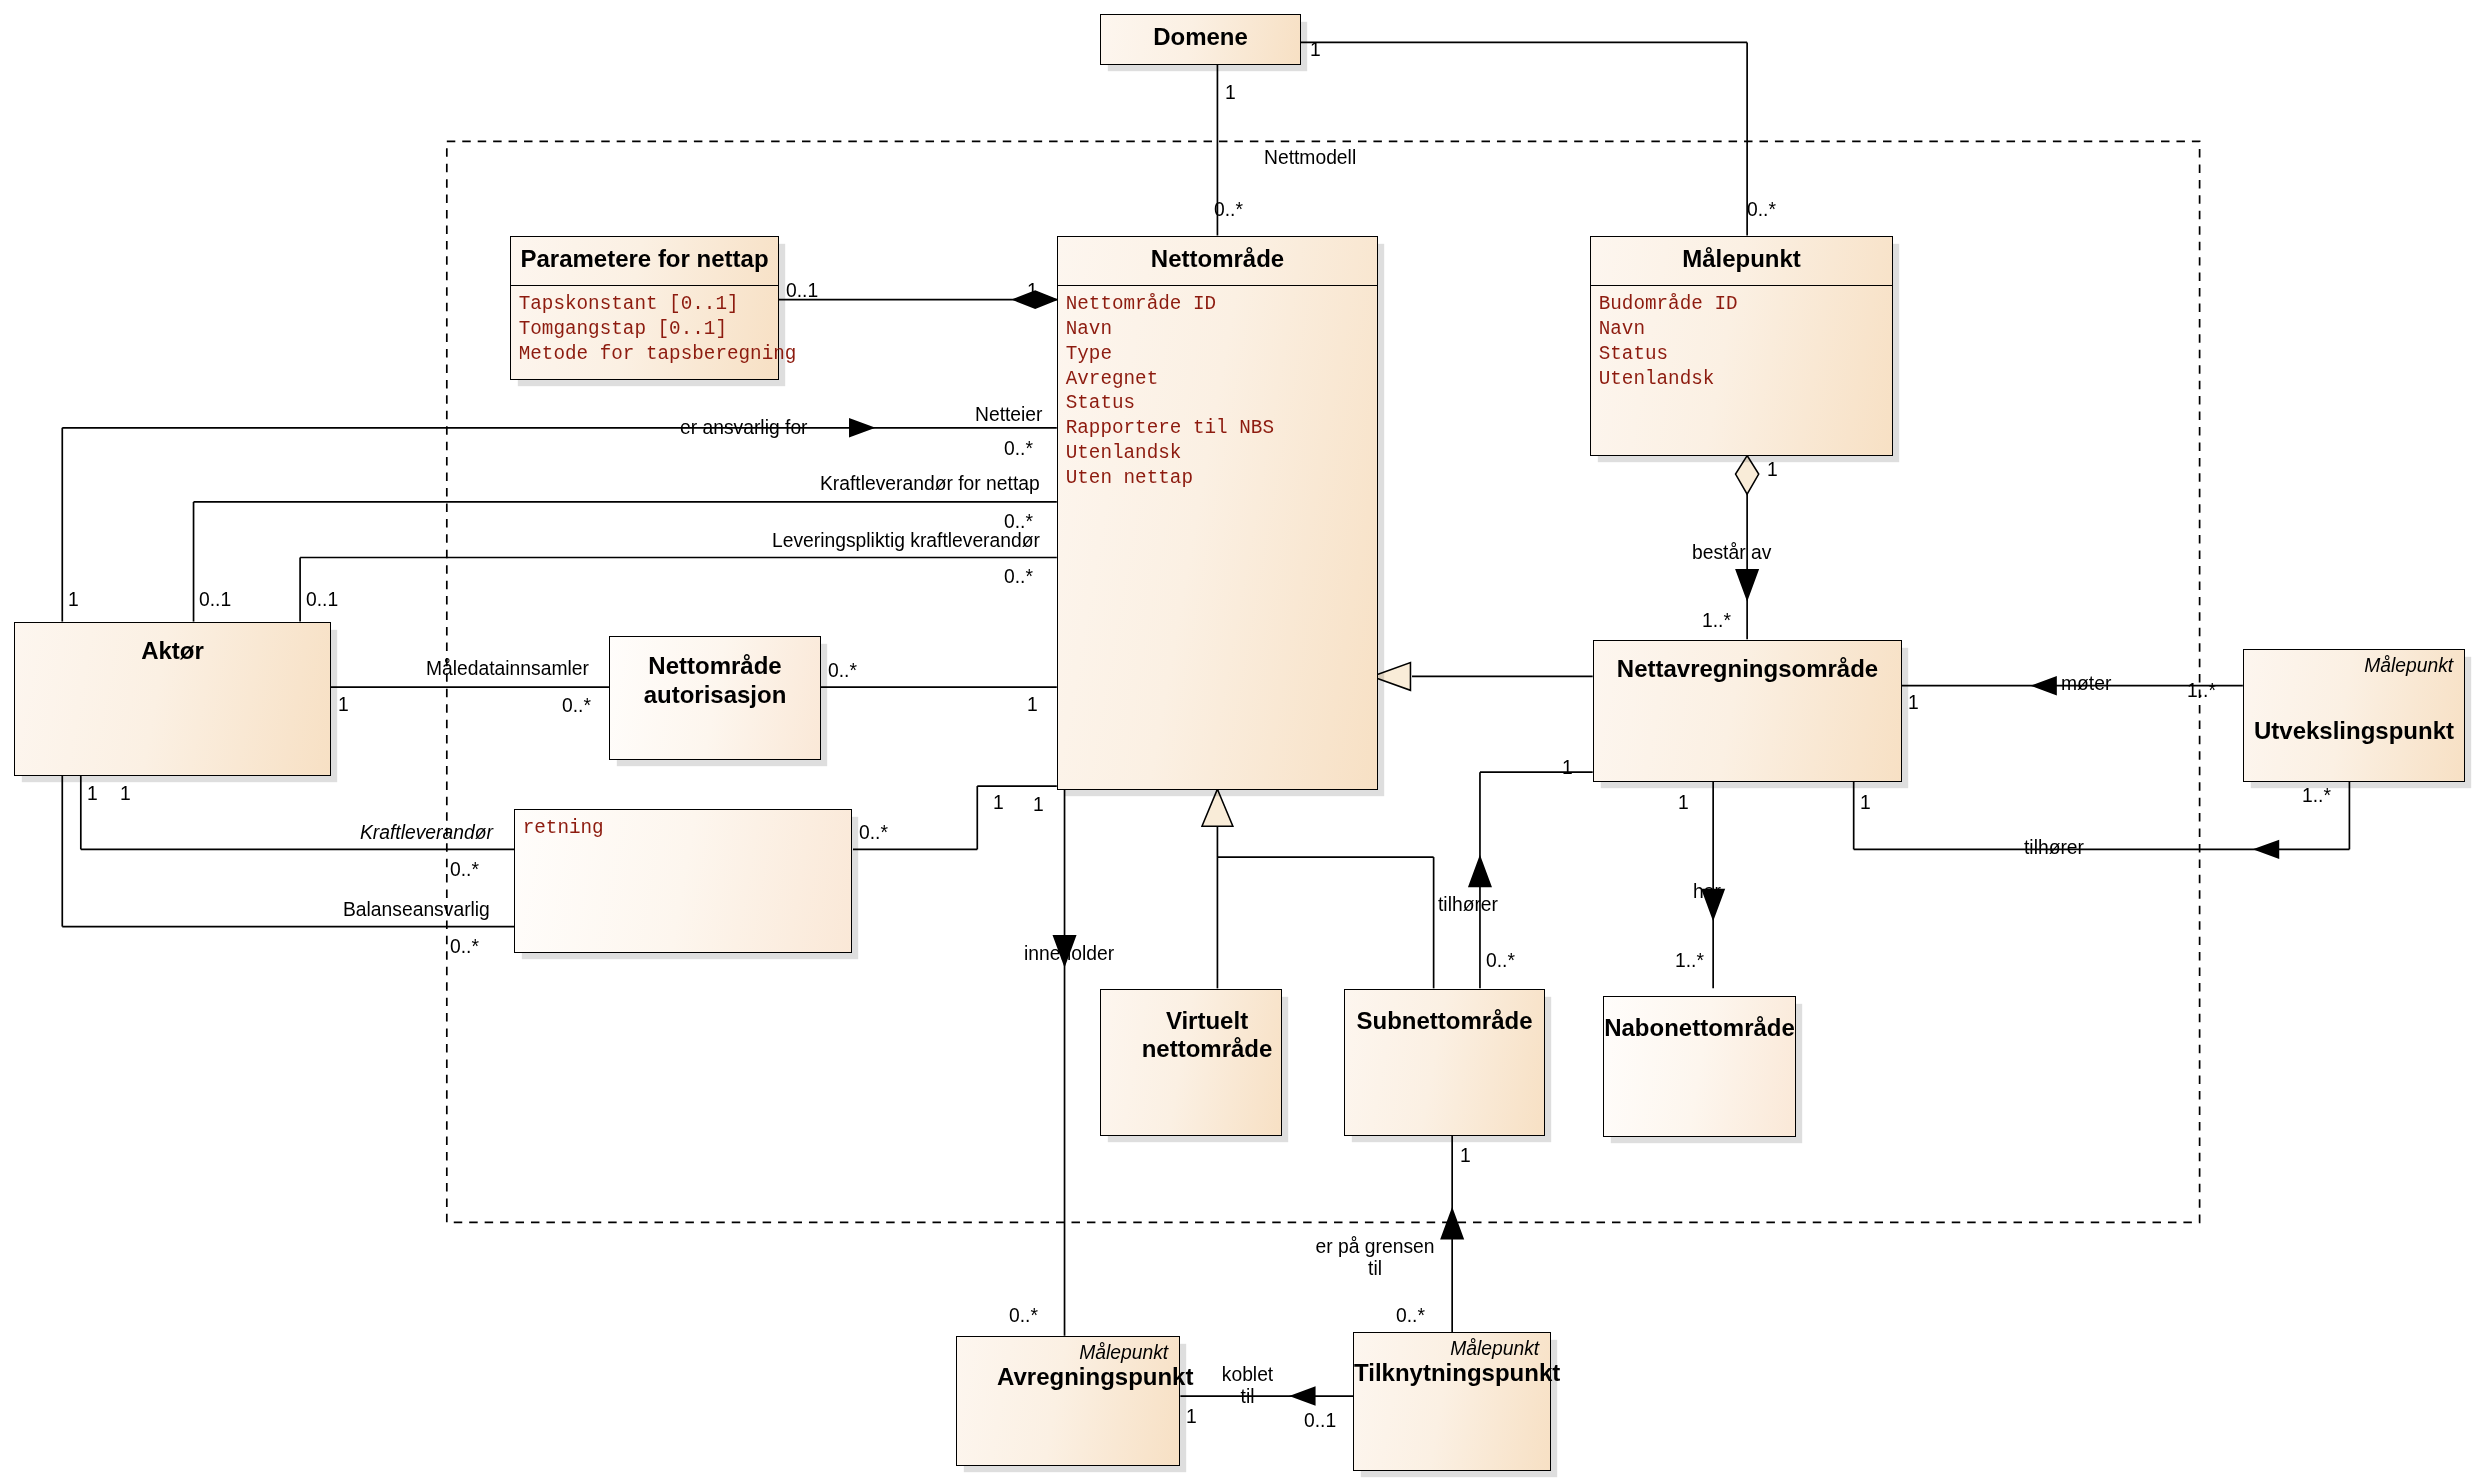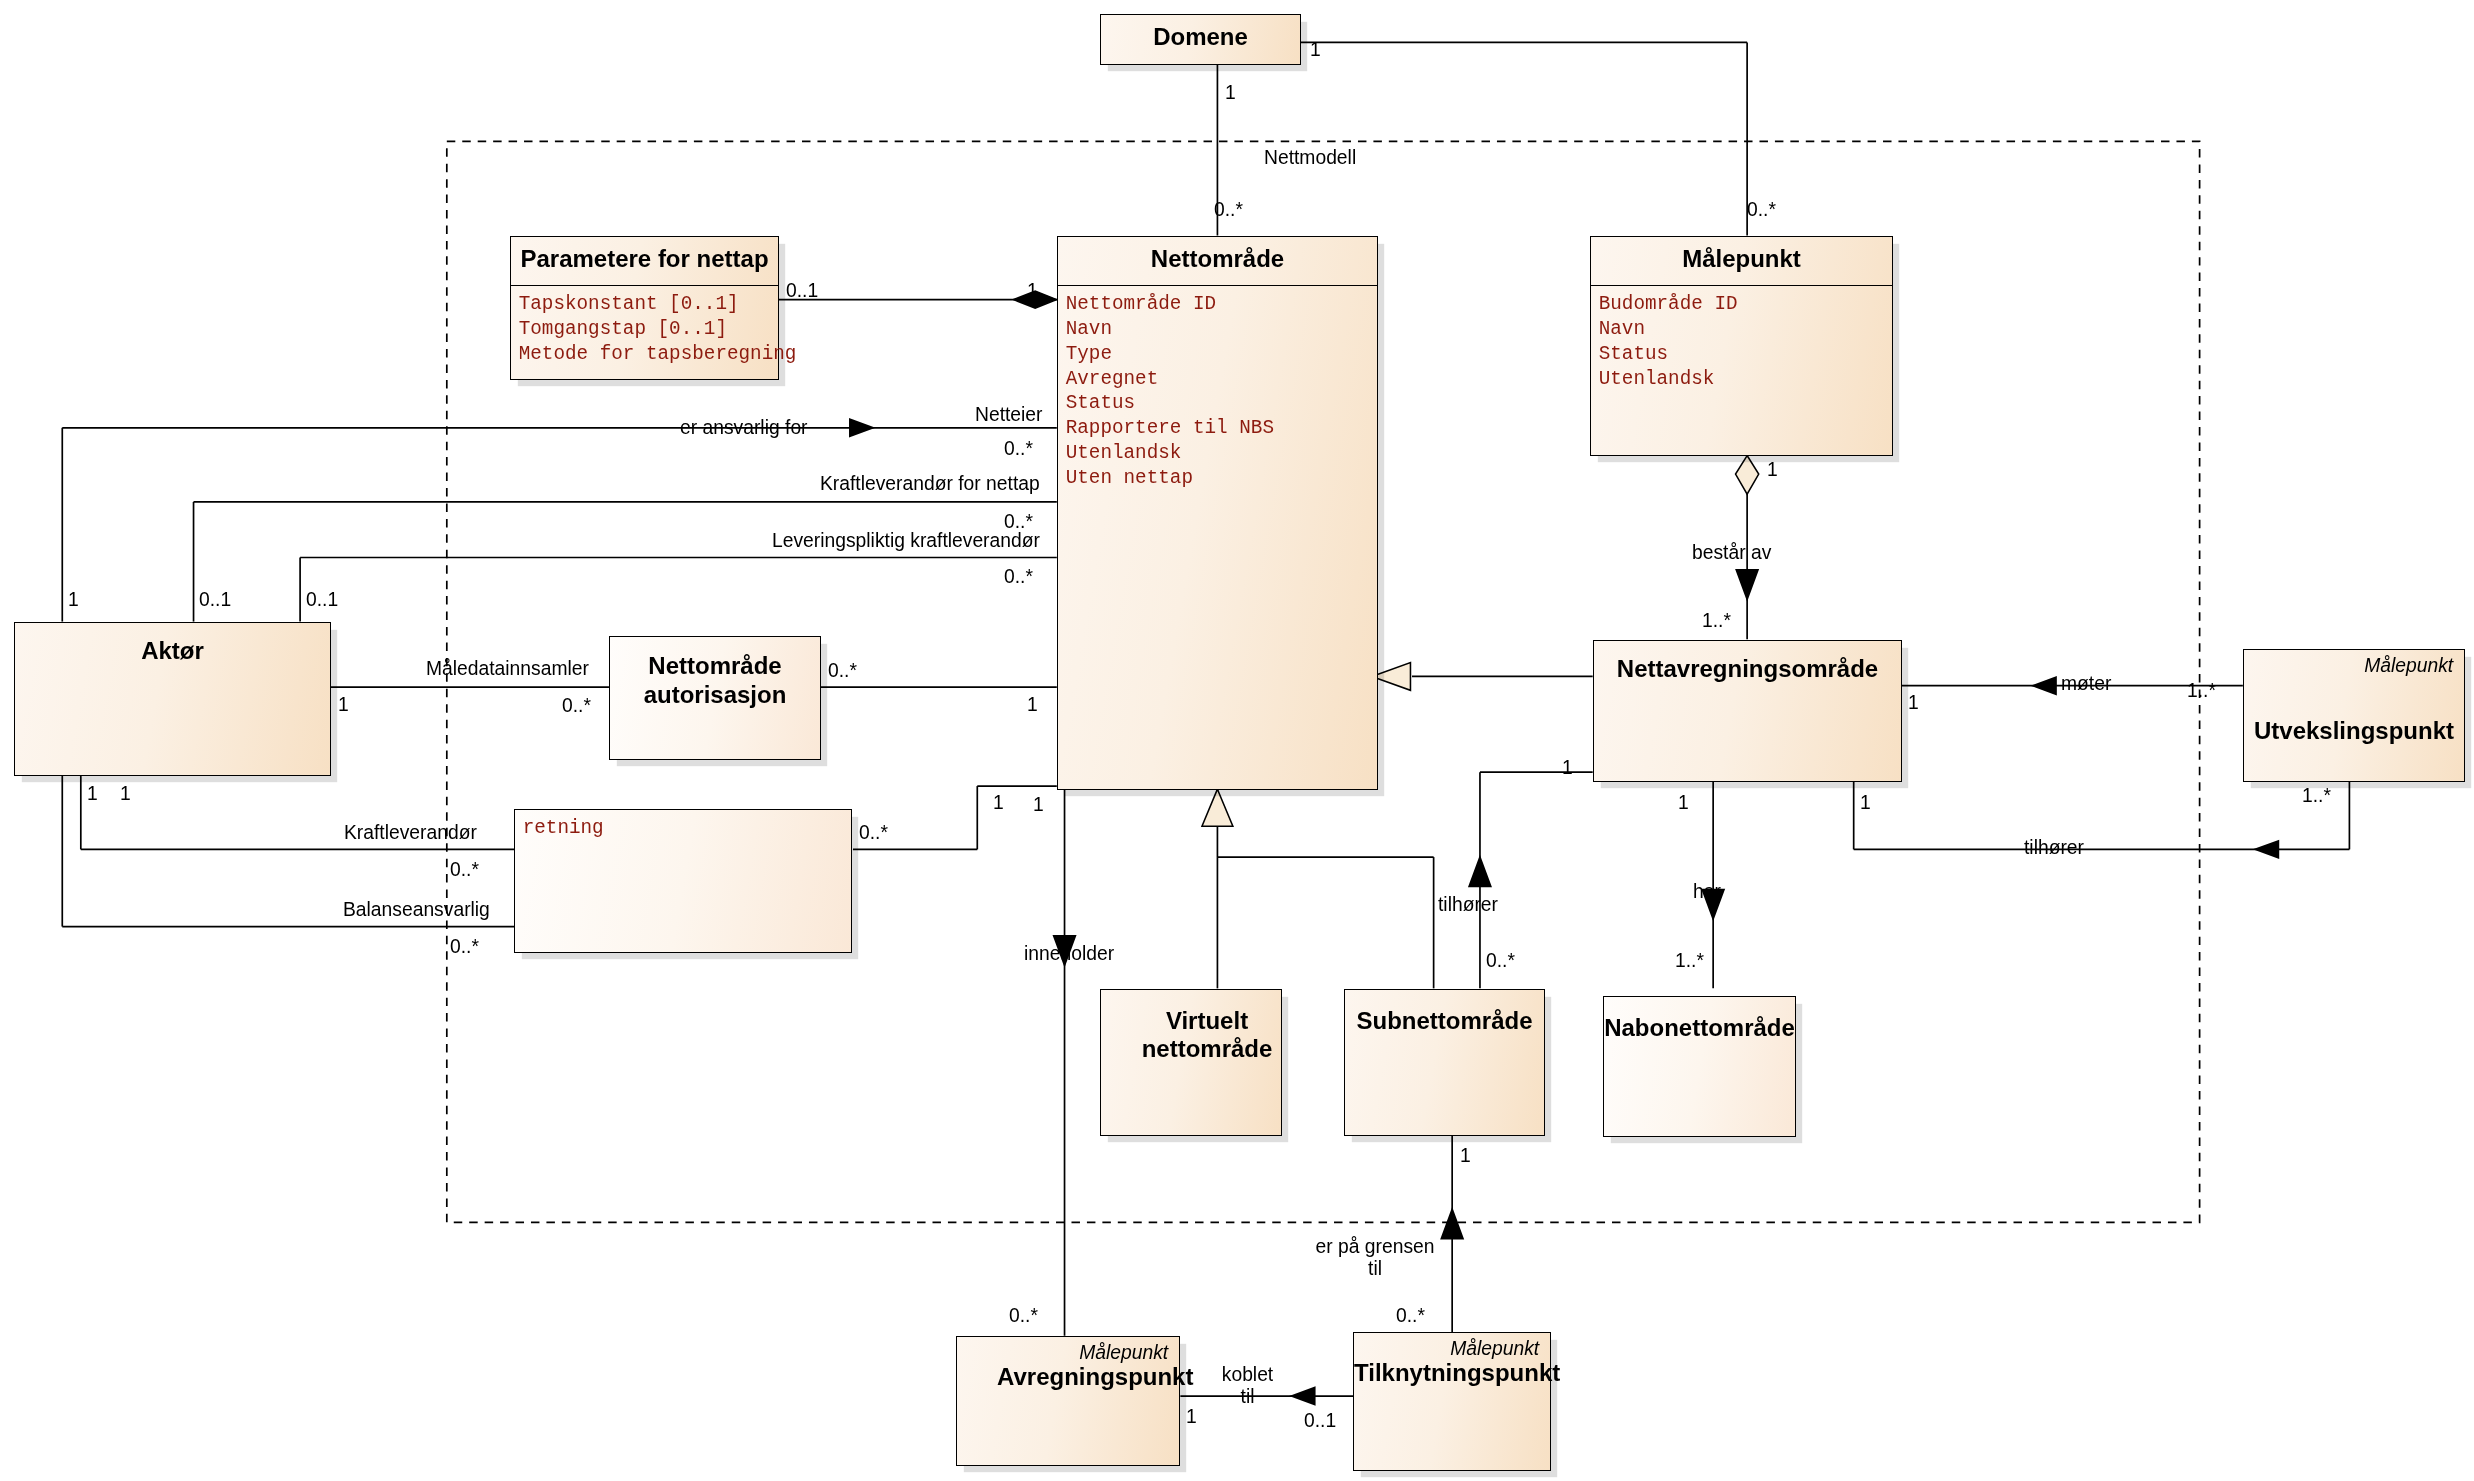--- a/index.html
+++ b/index.html
@@ -195,21 +195,21 @@
     <div class="cls-stereo">Målepunkt</div>
     <div class="cls-title" style="padding-top:0;">Tilknytningspunkt</div>
   </div>
 
   <div class="lbl" style="left:1264px;top:147px;">Nettmodell</div>
   <div class="lbl" style="left:680px;top:417px;">er ansvarlig for</div>
   <div class="lbl" style="left:975px;top:404px;">Netteier</div>
   <div class="lbl" style="left:820px;top:473px;">Kraftleverandør for nettap</div>
   <div class="lbl" style="left:772px;top:530px;">Leveringspliktig kraftleverandør</div>
   <div class="lbl" style="left:426px;top:658px;">Måledatainnsamler</div>
-  <div class="lbl" style="left:344px;top:822px;">Kraftleverandør</div>
+  <div class="lbl" style="left:360px;top:822px;font-style:italic;">Kraftleverandør</div>
   <div class="lbl" style="left:343px;top:899px;">Balanseansvarlig</div>
   <div class="lbl" style="left:1692px;top:542px;">består av</div>
   <div class="lbl" style="left:2061px;top:673px;">møter</div>
   <div class="lbl" style="left:2024px;top:837px;">tilhører</div>
   <div class="lbl" style="left:1438px;top:894px;">tilhører</div>
   <div class="lbl" style="left:1693px;top:881px;">har</div>
   <div class="lbl" style="left:1024px;top:943px;">inneholder</div>
   <div class="lbl ctr" style="left:1298px;top:1228px;width:154px;">
     <div>er på grensen</div>
     <div>til</div>

